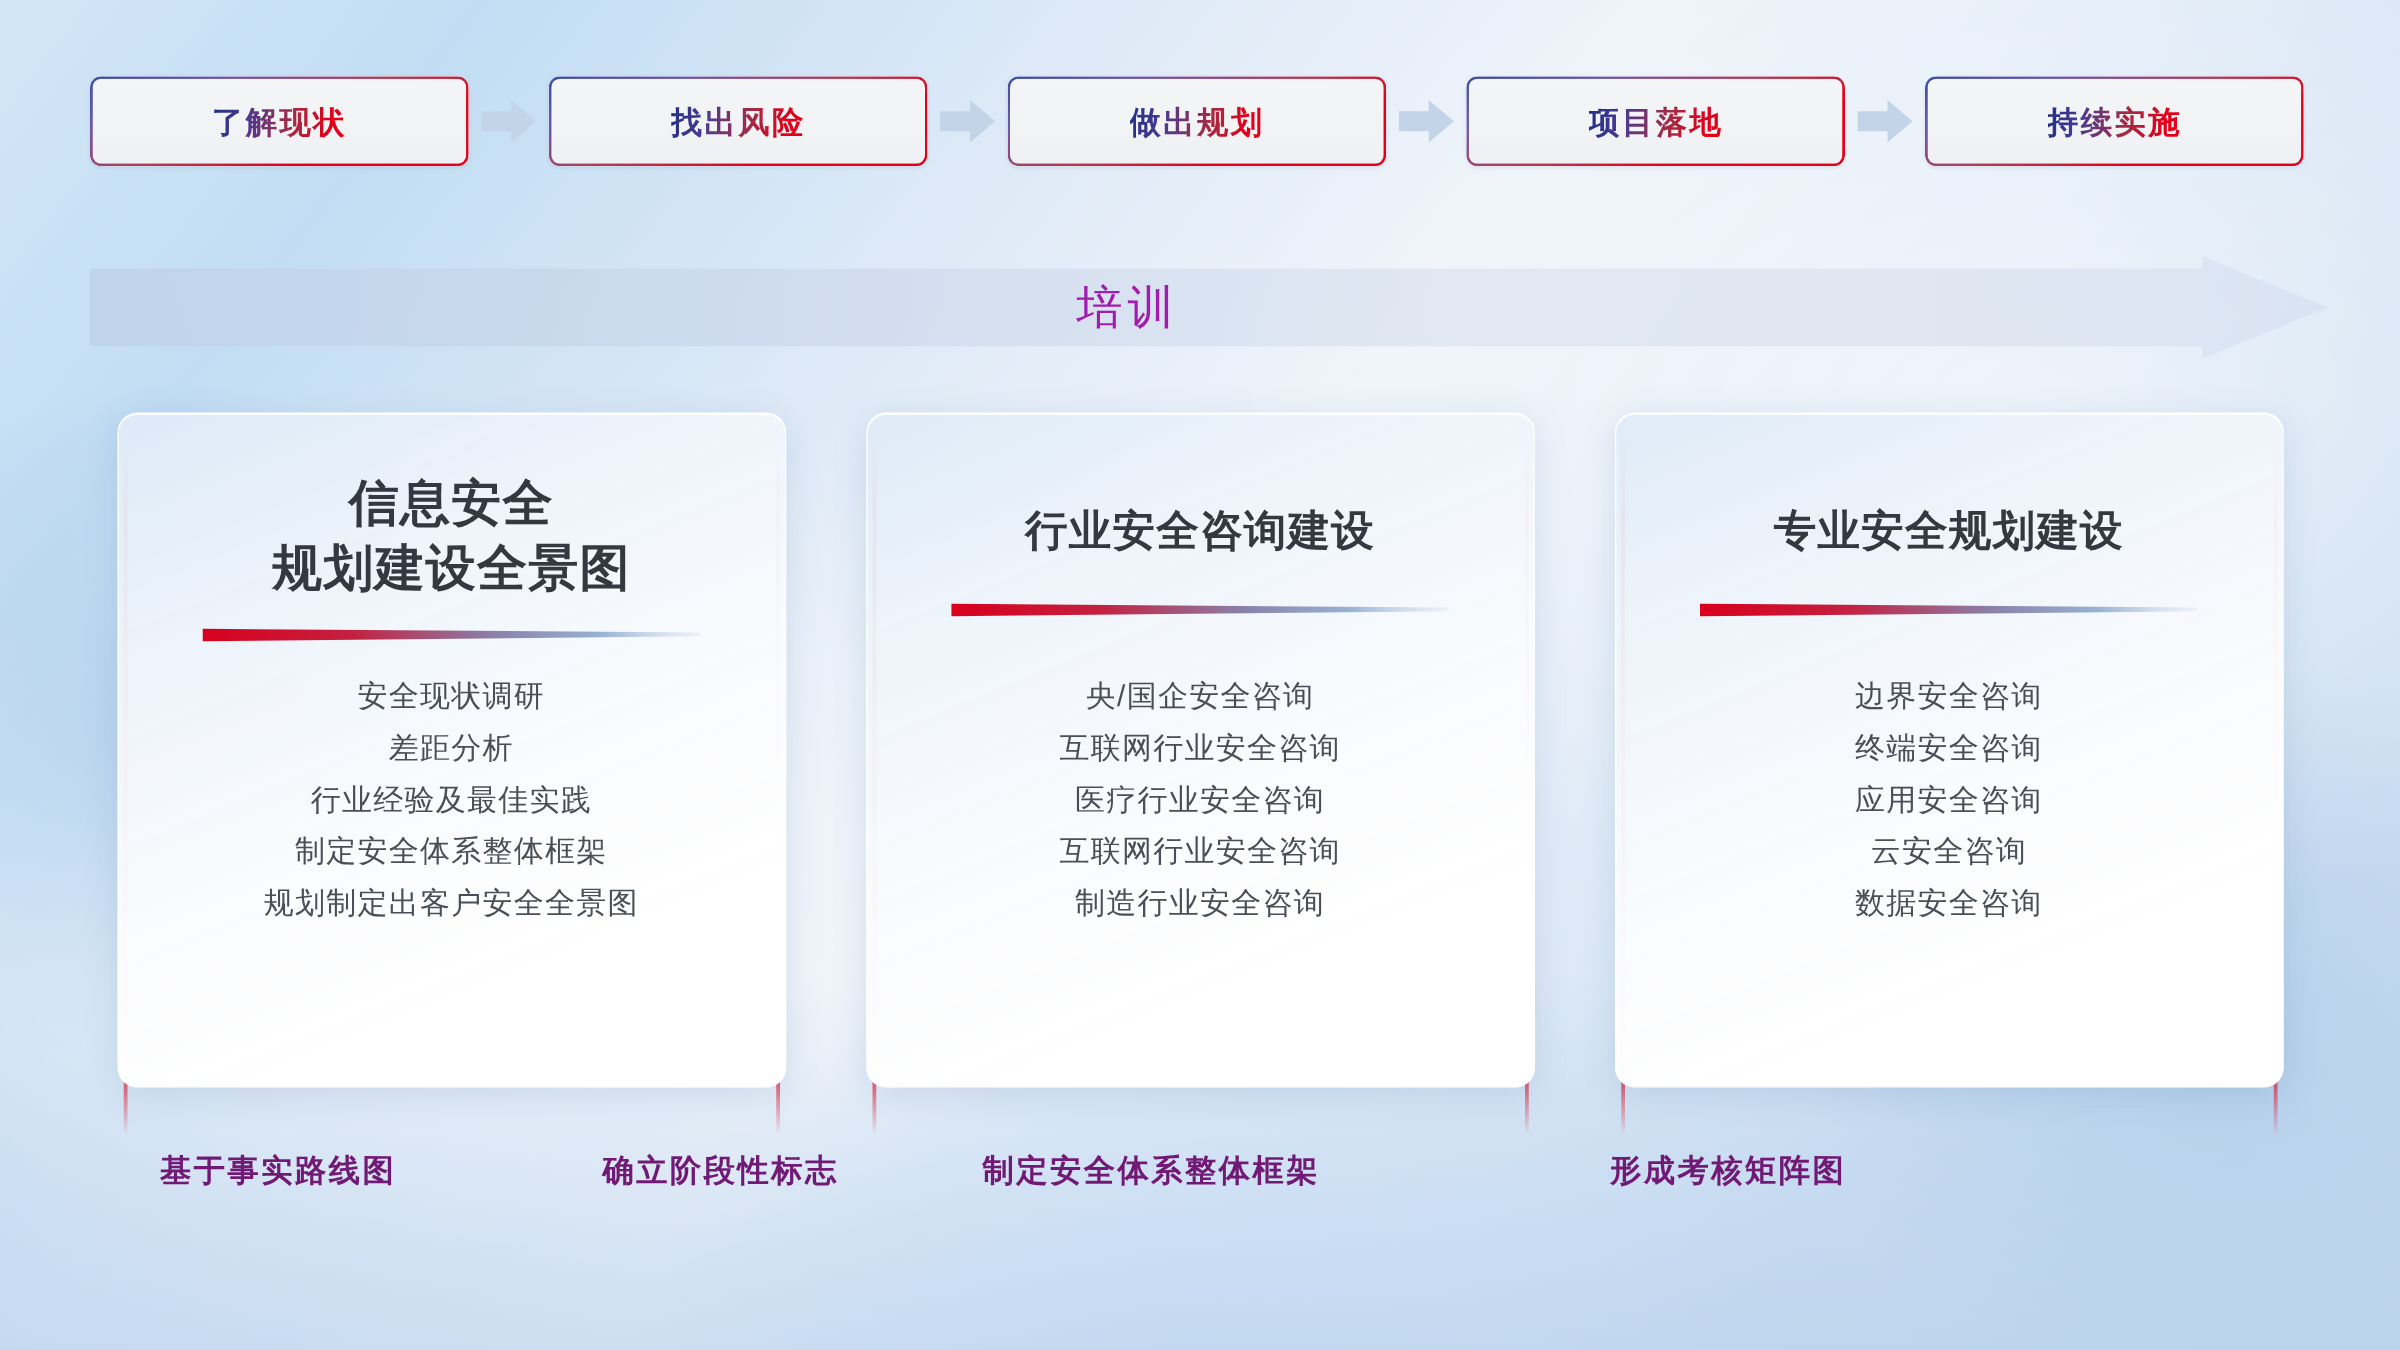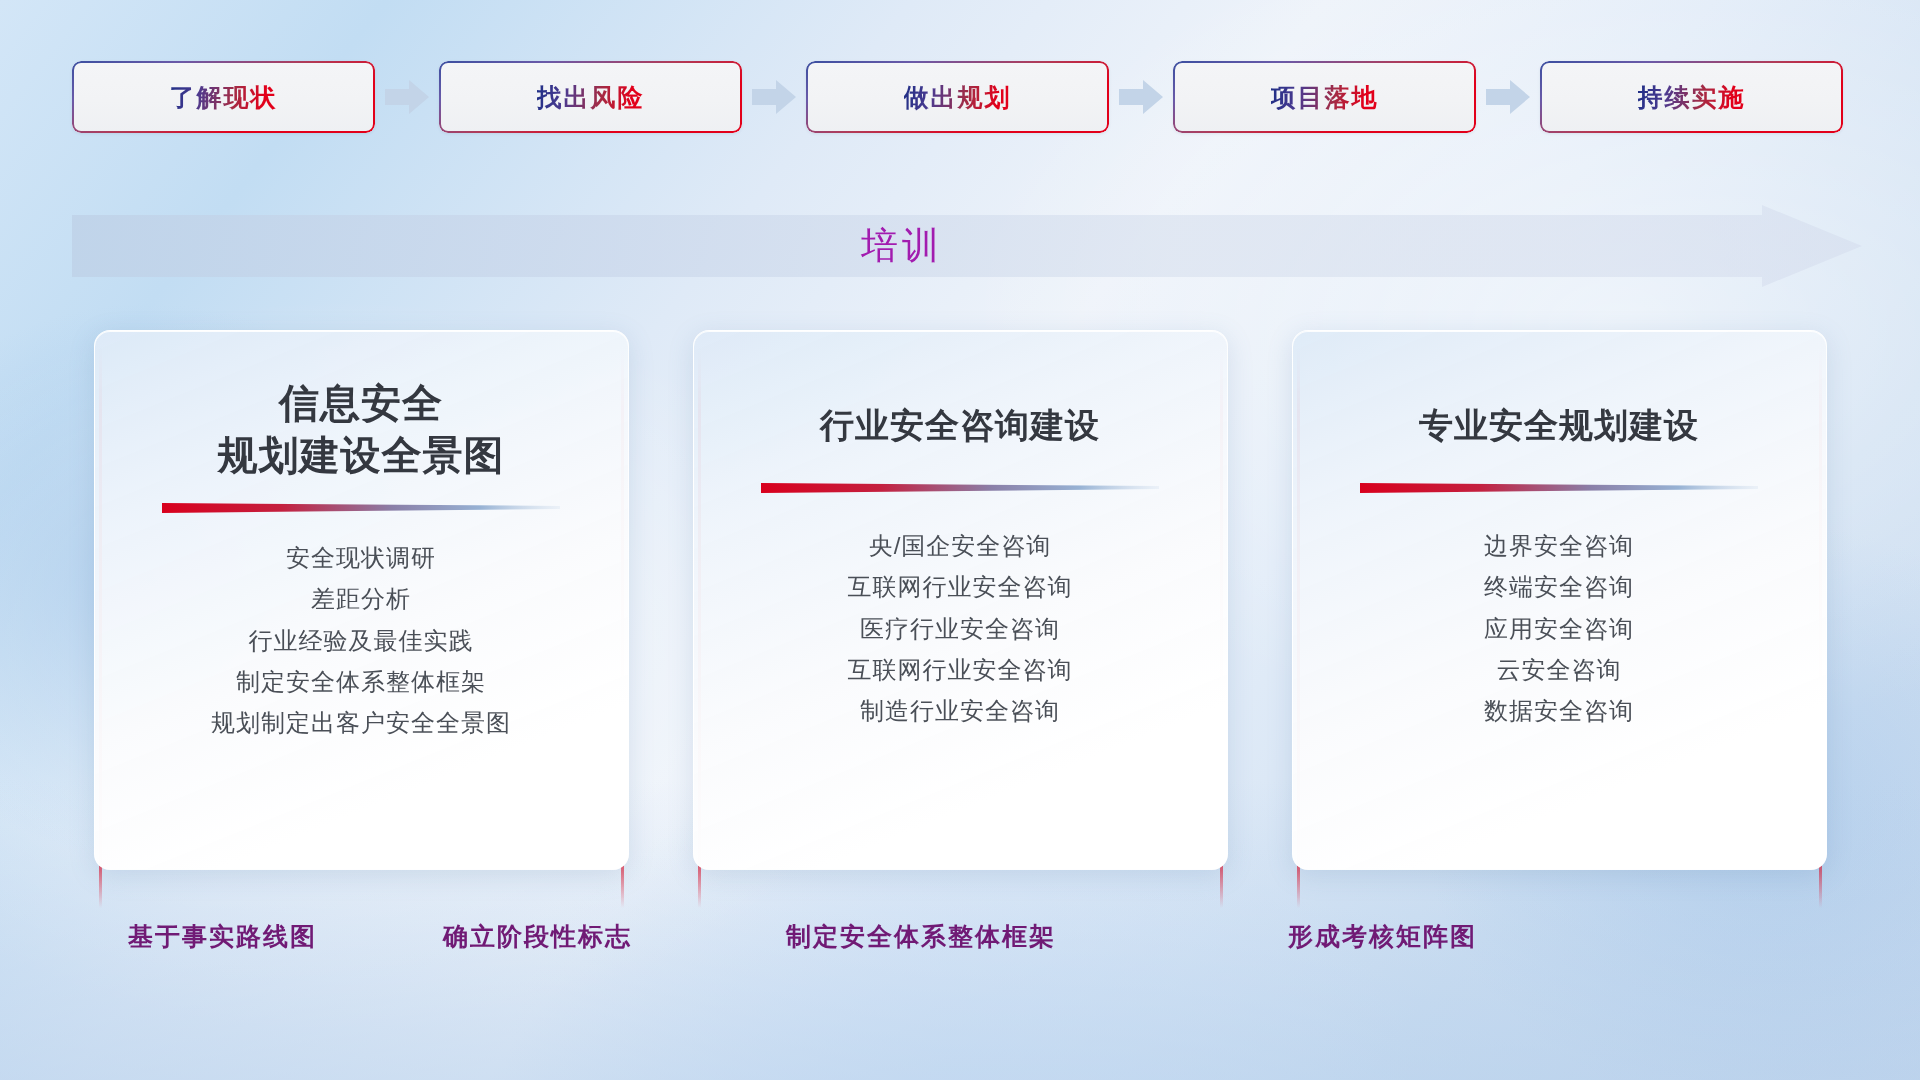--- a/index.html
+++ b/index.html
@@ -115,33 +115,33 @@
   .card-list{ list-style:none; width:100%; margin-top:12px; }
   .card-list li{
     font-size:24px; color:#4a4f57; text-align:center;
     line-height:1.72; letter-spacing:1px;
   }
 
   
   .card.c1 .card-title{ font-size:40px; }
   .card.c2 .card-title, .card.c3 .card-title{ margin-top:26px; }
   .card.c2 .card-rule, .card.c3 .card-rule{ margin-top:34px; }
-  .card.c2 .card-list, .card.c3 .card-list{ margin-top:20px; }
+  .card.c2 .card-list, .card.c3 .card-list{ margin-top:32px; }
 
   
   .footer{
     position:absolute; left:0; top:920px; width:1920px; height:60px;
   }
   .foot-label{
     position:absolute; top:0;
     font-size:25px; font-weight:700; color:#701a75; letter-spacing:2px;
     white-space:nowrap;
   }
   .fl0{ left:128px; }
-  .fl1{ left:443px; }
+  .fl1{ left:482px; }
   .fl2{ left:786px; }
   .fl3{ left:1288px; }
 </style>
 </head>
 <body>
 
 <div class="bg-bloom-left"></div>
 <div class="bg-bloom-right"></div>
 <div class="bg-bloom-bottom"></div>
 

